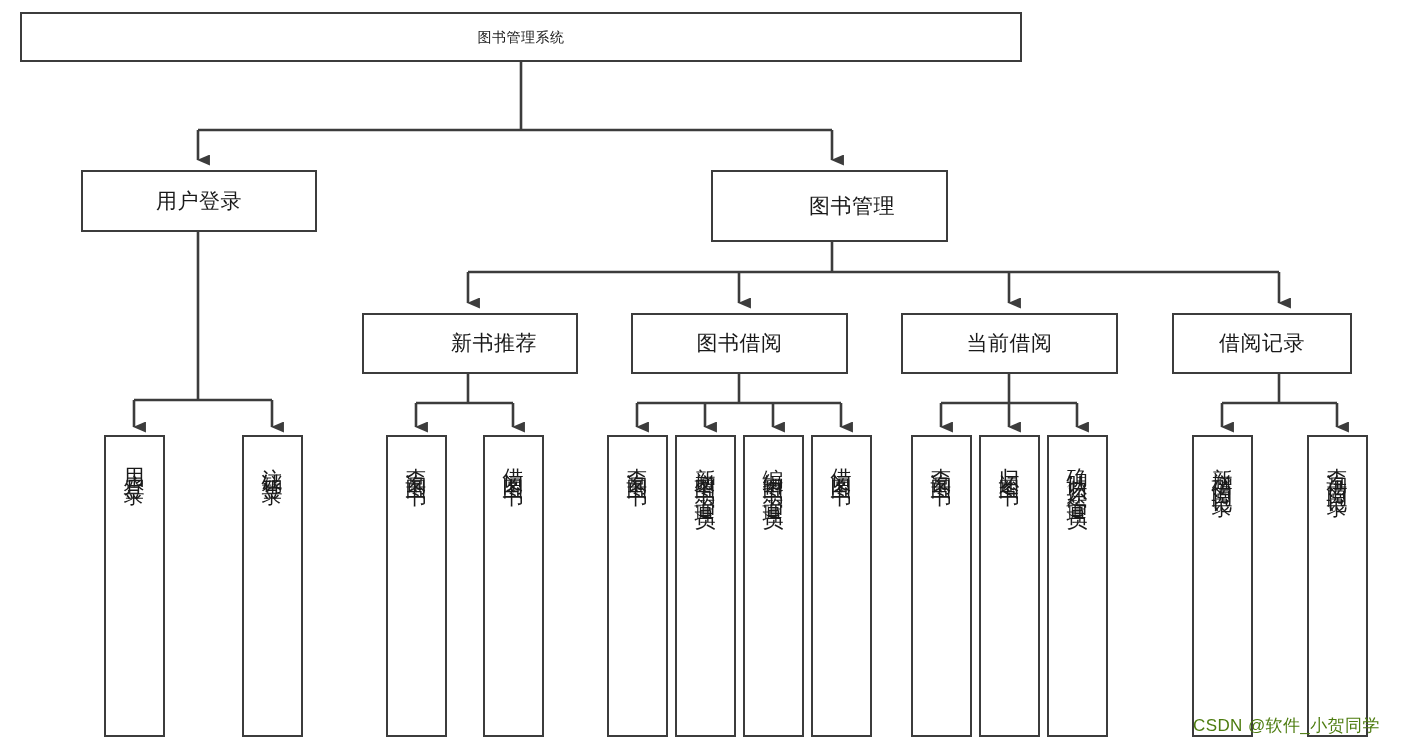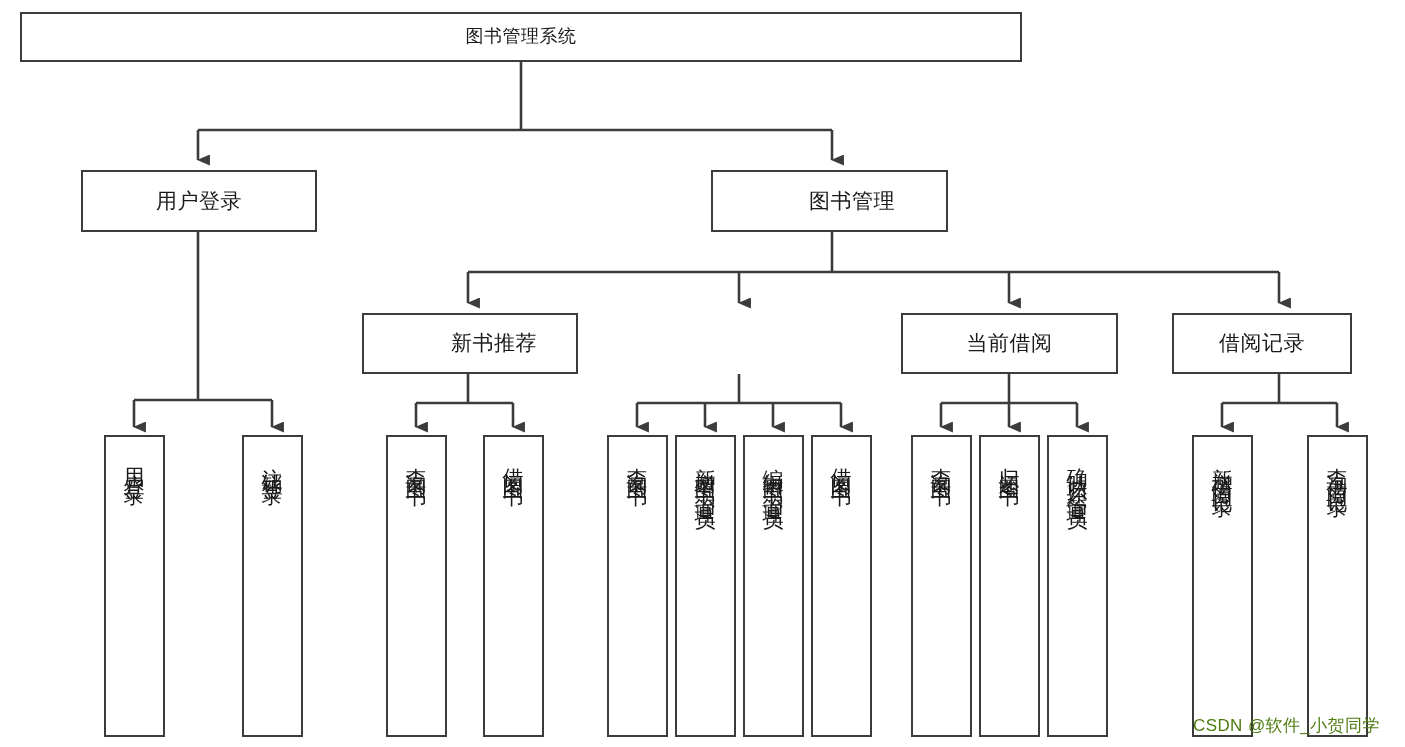--- a/index.html
+++ b/index.html
@@ -41,21 +41,21 @@
     text-align: center;
     line-height: 1.18;
     letter-spacing: 0.5px;
   }
   
   .node.h .label {
     font-size: 21px;
     white-space: nowrap;
   }
   .node.root .label {
-    font-size: 18px;
+    font-size: 14px;
     text-align: right;
   }
   
   .node.v {
     align-items: flex-start;
     padding-top: 14px;
   }
   .node.v .label {
     writing-mode: vertical-rl;
     text-orientation: upright;
@@ -128,27 +128,30 @@
     </g>
   </svg>
 
   <div class="node h root" style="left:20px; top:12px; width:1002px; height:50px;">
     <span class="label">图书管理系统</span>
   </div>
 
   <div class="node h" style="left:81px; top:170px; width:236px; height:62px;">
     <span class="label">用户登录</span>
   </div>
-  <div class="node h" style="left:711px; top:170px; width:237px; height:62px;padding-left:45px;">
+  <div class="node h" style="left:711px; top:170px; width:237px; height:72px;padding-left:45px;">
     <span class="label">图书管理</span>
   </div>
 
   <div class="node h" style="left:362px; top:313px; width:216px; height:61px;padding-left:48px;">
     <span class="label">新书推荐</span>
   </div>
+  <div class="node h" style="left:631px; top:313px; width:217px; height:61px;">
+    <span class="label">图书借阅</span>
+  </div>
   <div class="node h" style="left:901px; top:313px; width:217px; height:61px;">
     <span class="label">当前借阅</span>
   </div>
   <div class="node h" style="left:1172px; top:313px; width:180px; height:61px;">
     <span class="label">借阅记录</span>
   </div>
 
   <div class="node v" style="left:104px; top:435px; width:61px; height:302px;">
     <span class="label">用户登录</span>
   </div>

